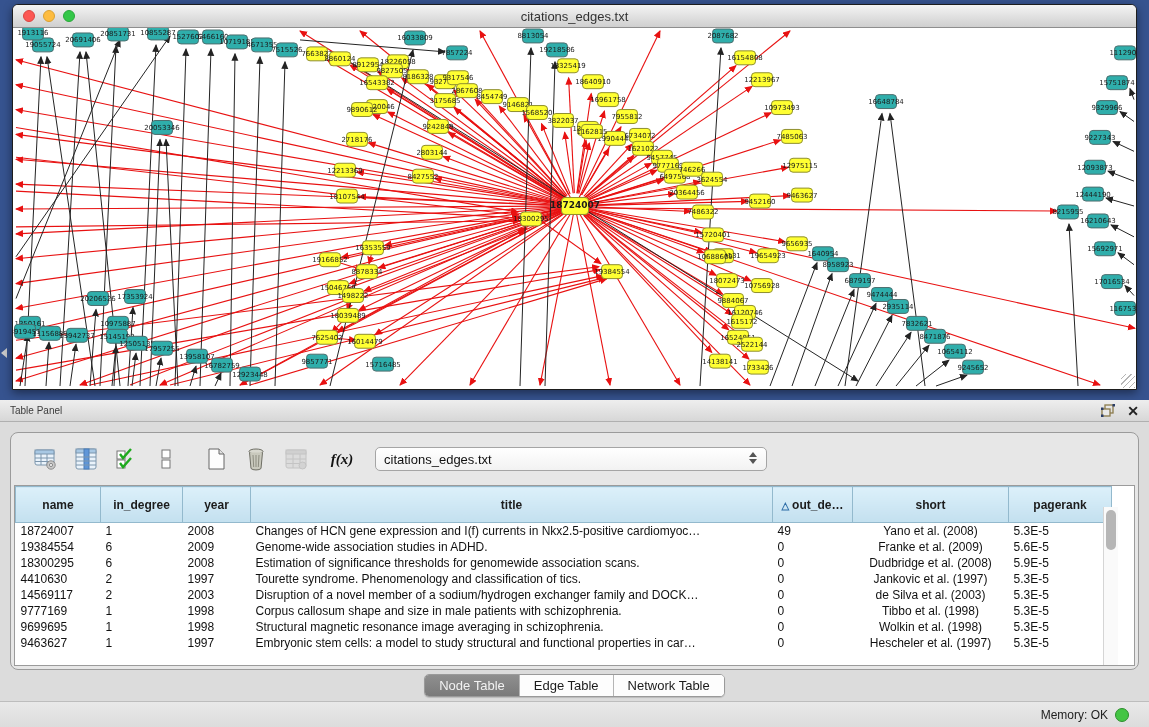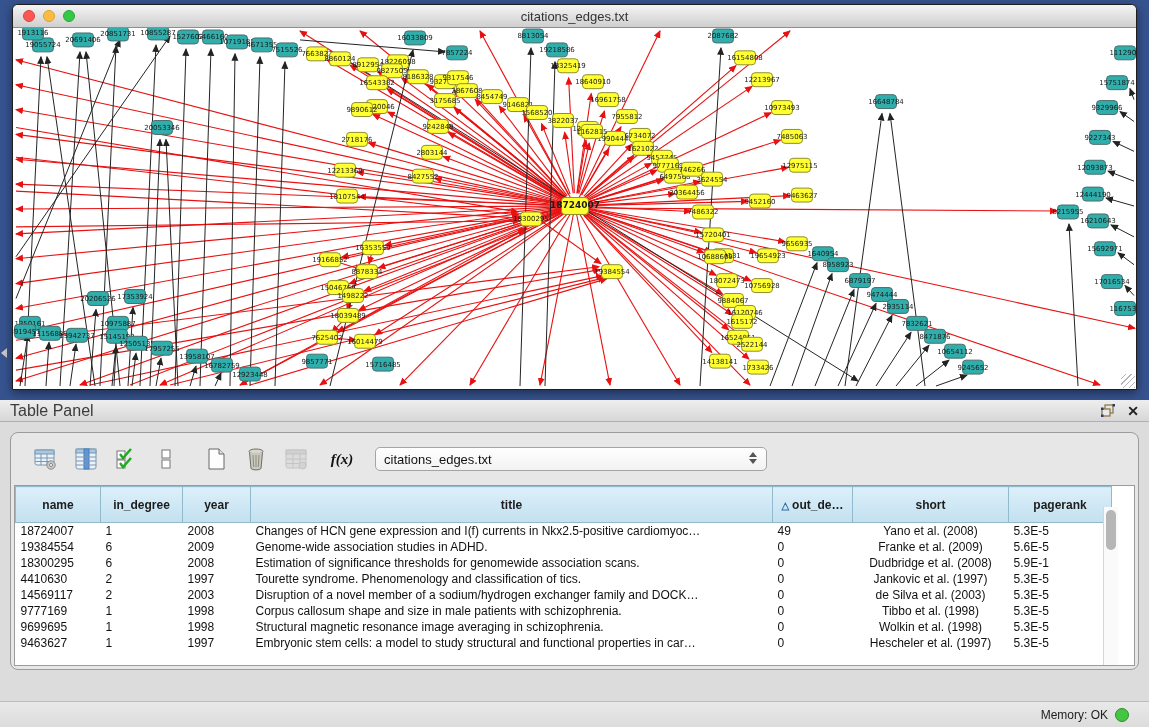--- a/index.html
+++ b/index.html
@@ -24,21 +24,21 @@
   .grip { position:absolute; right:1px; bottom:1px; width:14px; height:14px;
      background:repeating-linear-gradient(135deg,transparent 0 3px,#b5b5b5 3px 4px); }
   .re { stroke:#e81111; stroke-width:1.1; } .bk { stroke:#232323; stroke-width:1; }
   .nt { fill:#2FAEAB; stroke:#4b6d6d; stroke-width:1; } .ny { fill:#FFFF32; stroke:#8f8f2e; stroke-width:1; }
   .nl { font:7px "DejaVu Sans",sans-serif; fill:#1b1b1b; text-anchor:middle; }
   .nc { font:bold 9px "DejaVu Sans",sans-serif; }
   
   .bottom { position:absolute; left:0; top:400px; width:1149px; height:327px; background:#DCDCDC; }
   .tp-titlebar { height:22px; background:linear-gradient(#eeeeee,#d7d7d7); border-bottom:1px solid #b0b0b0;
      display:flex; align-items:center; padding:0 10px; }
-  .tp-title { font-size:16px; color:#3c3c3c; }
+  .tp-title { font-size:10px; color:#3c3c3c; }
   .tp-buttons { margin-left:auto; display:flex; align-items:center; gap:12px; }
   .float-btn svg { display:block; }
   .close-btn { font-size:14px; font-weight:bold; color:#222; line-height:1; cursor:default; }
   .panel-box { position:absolute; left:10px; top:32px; right:10px; height:238px;
      border:1px solid #9b9b9b; border-radius:8px; background:#e7e7e7; overflow:hidden; }
   .toolbar { height:52px; display:flex; align-items:center; gap:14px; padding:0 4px 0 22px; }
   .tb-icon { width:26px; height:26px; display:flex; align-items:center; justify-content:center; }
   .tb-icon svg { display:block; }
   .fx { font:italic bold 15px "Liberation Serif",serif; color:#111; }
   .combo { width:392px; height:24px; margin-left:6px; background:linear-gradient(#ffffff,#f2f2f2);
@@ -647,21 +647,21 @@
               <td class="center">Franke et al. (2009)</td>
               <td>5.6E-5</td>
             </tr>
             <tr>
               <td>18300295</td>
               <td>6</td>
               <td>2008</td>
               <td>Estimation of significance thresholds for genomewide association scans.</td>
               <td>0</td>
               <td class="center">Dudbridge et al. (2008)</td>
-              <td>5.9E-1</td>
+              <td>5.9E-5</td>
             </tr>
             <tr>
               <td>4410630</td>
               <td>2</td>
               <td>1997</td>
               <td>Tourette syndrome. Phenomenology and classification of tics.</td>
               <td>0</td>
               <td class="center">Jankovic et al. (1997)</td>
               <td>5.3E-5</td>
             </tr>
@@ -702,18 +702,25 @@
               <td>5.3E-5</td>
             </tr>
           </tbody>
       </table>
       <div class="vscroll">
         <div class="vthumb"></div>
       </div>
     </div>
   </div>
 
+  <div class="tabs">
+    <div class="seg">
+      <span class="seg-btn active">Node Table</span>
+      <span class="seg-btn">Edge Table</span>
+      <span class="seg-btn">Network Table</span>
+    </div>
+  </div>
 
   <div class="statusbar">
     <span class="mem-label">Memory: OK</span>
     <span class="mem-dot"></span>
   </div>
 </div>
 
 </body></html>

